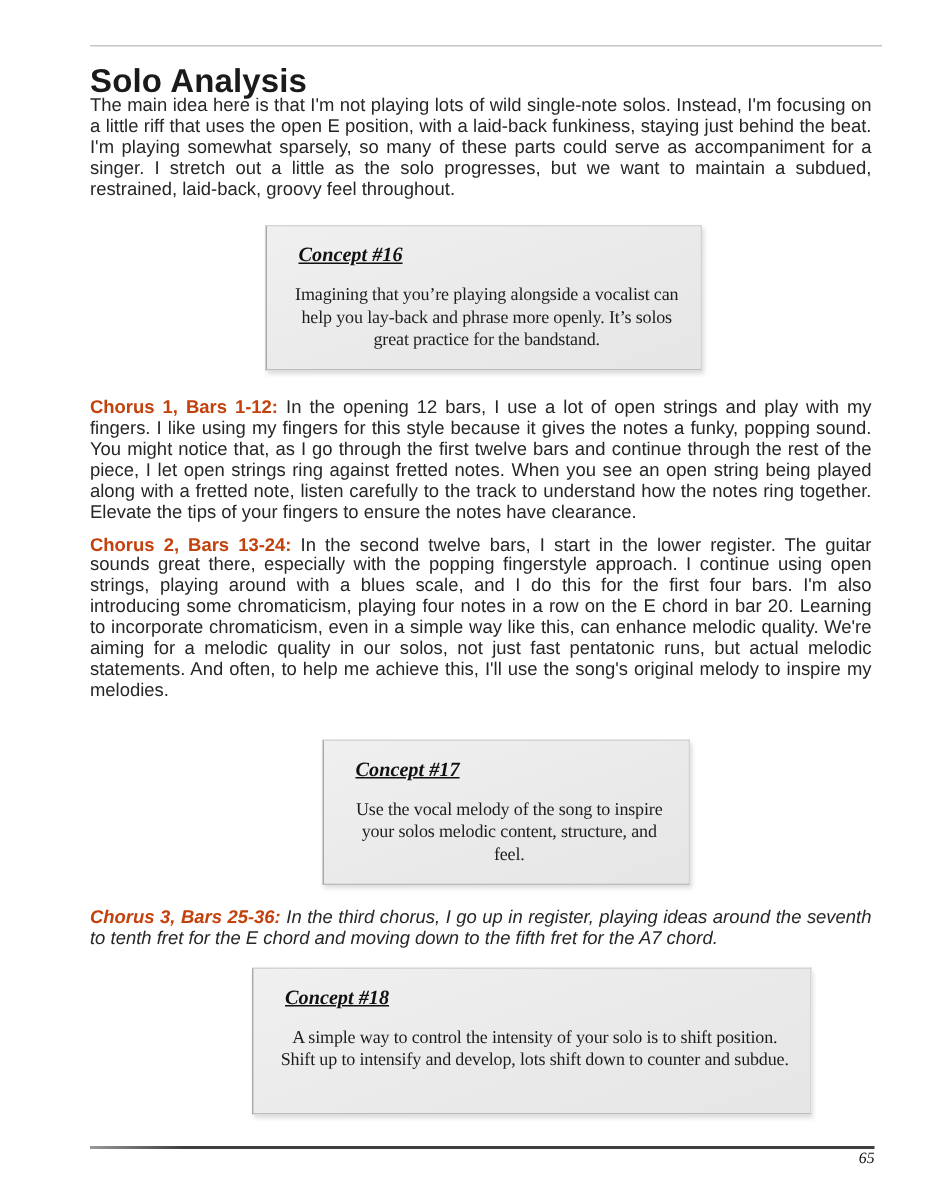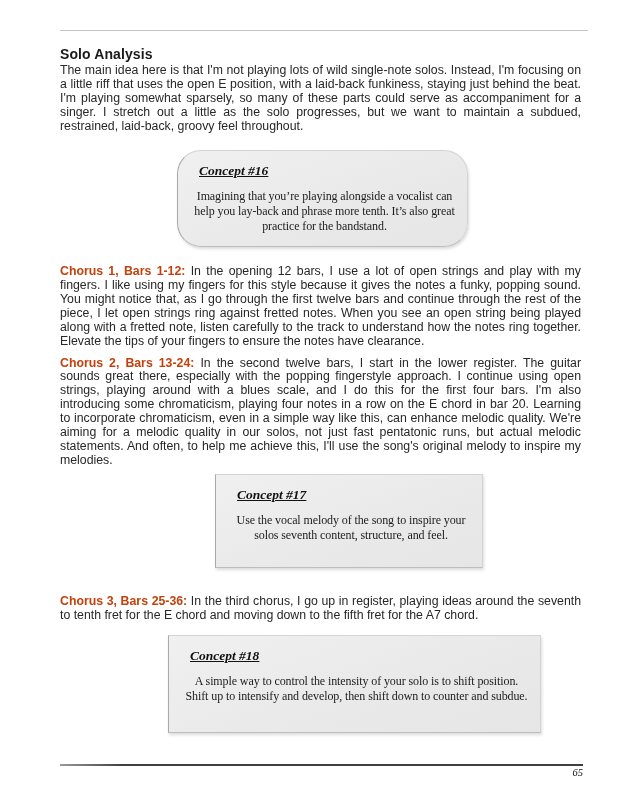--- a/index.html
+++ b/index.html
@@ -14,34 +14,34 @@
   }
   .top-rule{
     position:absolute;left:60px;top:30px;
     width:528px;height:1px;background:#c6c6c6;
   }
   .content{
     position:absolute;left:60px;top:38px;width:521px;
   }
   h1.doc-title{
     margin:6px 0 0 0;
-    font-size:14px;line-height:20px;
+    font-size:22px;line-height:20px;
     font-weight:bold;color:#1a1a1a;
     letter-spacing:.1px;
   }
   p.body-par{
     margin:0;
     font-size:12.3px;line-height:13.9px;
     text-align:justify;
     color:#272727;
   }
   p.intro{}
   p.chorus1{margin-top:18px;}
   p.chorus2{margin-top:8px;}
-  p.chorus3{margin-top:27px;}
+  p.chorus3{margin-top:15px;font-style:italic;}
   .lead{font-weight:bold;color:#c2410c;}
   .concept-box{
     box-sizing:border-box;
     background:linear-gradient(160deg,#f0f0f0 0%,#e9e9e9 60%,#e6e6e6 100%);
     border:1px solid #d4d4d4;
     border-left:1px solid #a9a9a9;
     border-bottom:1px solid #bdbdbd;
     box-shadow:1px 2px 3px rgba(0,0,0,.14);
     padding:10px 10px 12px 14px;
     font-family:"Liberation Serif","DejaVu Serif",serif;
@@ -54,22 +54,22 @@
     font-weight:bold;font-style:italic;
     text-decoration:underline;
     color:#111;
   }
   .concept-box .concept-text{
     margin-top:10px;
     text-align:center;
     font-size:12px;line-height:15.2px;
     letter-spacing:-0.1px;
   }
-  .box16{width:291px;min-height:91px;margin:16px 0 0 117px;border-radius:24px;}
-  .box17{width:268px;min-height:94px;margin:6px 0 0 155px;}
+  .box16{width:291px;min-height:91px;margin:16px 0 0 117px;}
+  .box17{width:245px;min-height:94px;margin:25px 0 0 155px;}
   .box18{width:373px;min-height:98px;margin:12px 0 0 108px;}
   .footer-rule{
     position:absolute;left:60px;top:764px;
     width:523px;height:2px;
     background:linear-gradient(to right,#9a9a9a,#3f3f3f 12%,#3f3f3f);
   }
   .page-number{
     position:absolute;left:60px;top:767px;width:523px;
     text-align:right;
     font-family:"Liberation Serif","DejaVu Serif",serif;
@@ -85,37 +85,37 @@
   <div class="top-rule"></div>
 
   <div class="content">
 
     <h1 class="doc-title">Solo Analysis</h1>
 
     <p class="body-par intro"><span>The main idea here is that I'm not playing lots of wild single-note solos. Instead, I'm focusing on a little riff that uses the open E position, with a laid-back funkiness, staying just behind the beat. I'm playing somewhat sparsely, so many of these parts could serve as accompaniment for a singer. I stretch out a little as the solo progresses, but we want to maintain a subdued, restrained, laid-back, groovy feel throughout.</span></p>
 
     <div class="concept-box box16">
       <div class="concept-title">Concept #16</div>
-      <div class="concept-text">Imagining that you’re playing alongside a vocalist can help you lay-back and phrase more tenth. It’s also great practice for the bandstand.</div>
+      <div class="concept-text">Imagining that you’re playing alongside a vocalist can help you lay-back and phrase more openly. It’s solos great practice for the bandstand.</div>
     </div>
 
     <p class="body-par chorus1"><span class="lead">Chorus 1, Bars 1-12:</span><span> In the opening 12 bars, I use a lot of open strings and play with my fingers. I like using my fingers for this style because it gives the notes a funky, popping sound. You might notice that, as I go through the first twelve bars and continue through the rest of the piece, I let open strings ring against fretted notes. When you see an open string being played along with a fretted note, listen carefully to the track to understand how the notes ring together. Elevate the tips of your fingers to ensure the notes have clearance.</span></p>
 
     <p class="body-par chorus2"><span class="lead">Chorus 2, Bars 13-24:</span><span> In the second twelve bars, I start in the lower register. The guitar sounds great there, especially with the popping fingerstyle approach. I continue using open strings, playing around with a blues scale, and I do this for the first four bars. I'm also introducing some chromaticism, playing four notes in a row on the E chord in bar 20. Learning to incorporate chromaticism, even in a simple way like this, can enhance melodic quality. We're aiming for a melodic quality in our solos, not just fast pentatonic runs, but actual melodic statements. And often, to help me achieve this, I'll use the song's original melody to inspire my melodies.</span></p>
 
     <div class="concept-box box17">
       <div class="concept-title">Concept #17</div>
-      <div class="concept-text">Use the vocal melody of the song to inspire your solos seventh content, structure, and feel.</div>
+      <div class="concept-text">Use the vocal melody of the song to inspire your solos melodic content, structure, and feel.</div>
     </div>
 
     <p class="body-par chorus3"><span class="lead">Chorus 3, Bars 25-36:</span><span> In the third chorus, I go up in register, playing ideas around the seventh to tenth fret for the E chord and moving down to the fifth fret for the A7 chord.</span></p>
 
     <div class="concept-box box18">
       <div class="concept-title">Concept #18</div>
-      <div class="concept-text">A simple way to control the intensity of your solo is to shift position. Shift up to intensify and develop, then shift down to counter and subdue.</div>
+      <div class="concept-text">A simple way to control the intensity of your solo is to shift position. Shift up to intensify and develop, lots shift down to counter and subdue.</div>
     </div>
 
   </div>
 
   <div class="footer-rule"></div>
   <div class="page-number">65</div>
 
 </div>
 
 </body></html>

